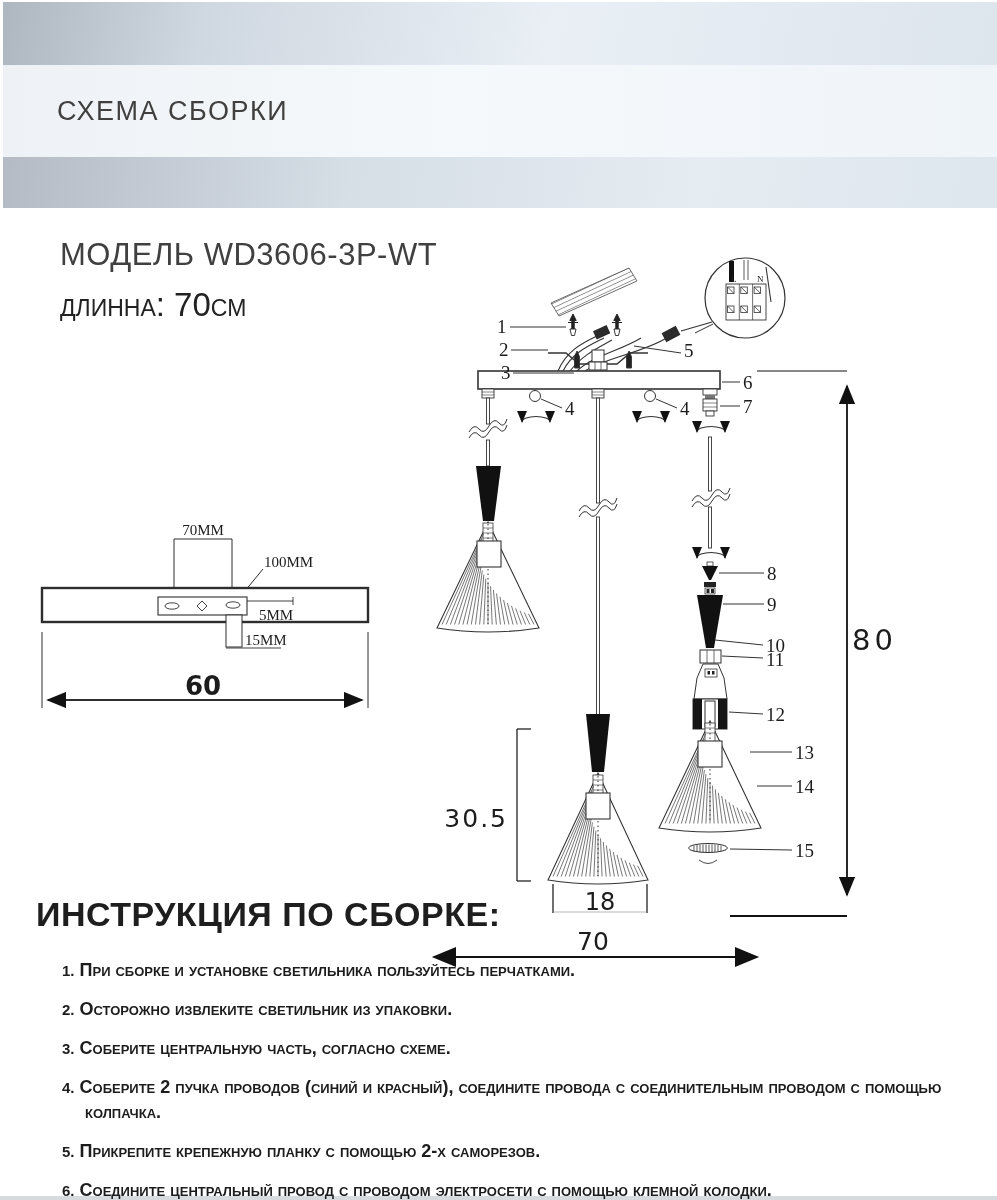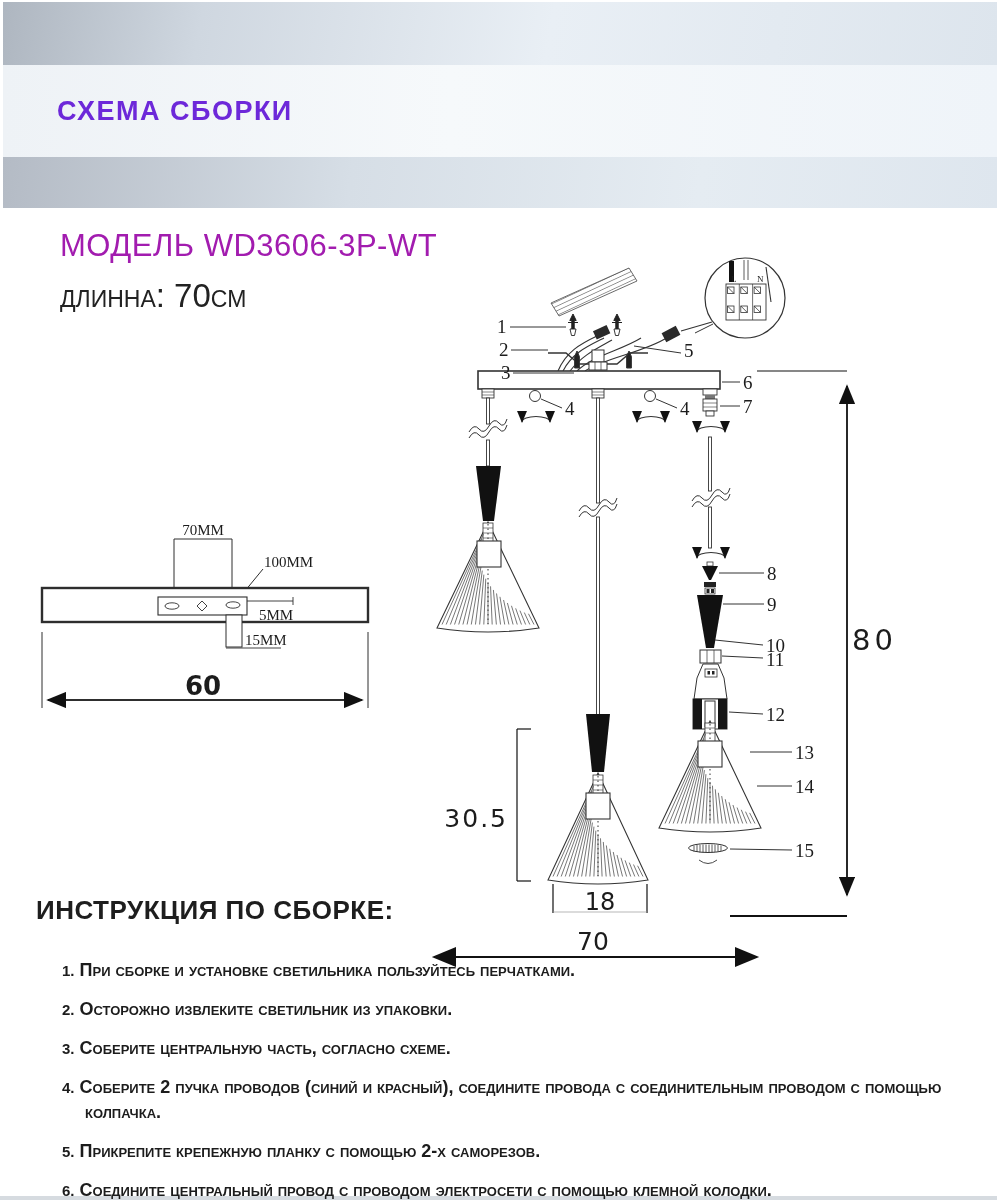--- a/index.html
+++ b/index.html
@@ -3,33 +3,33 @@
 <meta charset="utf-8">
 <style>
   html,body{margin:0;padding:0;background:#ffffff;}
   #page{position:relative;width:997px;height:1200px;background:#fff;overflow:hidden;
         font-family:"Liberation Sans",sans-serif;color:#1f1f23;}
   .band{position:absolute;left:3px;right:0;}
   #band-top{top:2px;height:63px;background:linear-gradient(100deg,#aeb6c0,#cfd7e0 20%,#e9eff5 55%,#dde5ed);}
   #header-strip{top:65px;height:92px;background:linear-gradient(90deg,#eef2f6,#f6f9fb 45%,#eff4f9);}
   #band-mid{top:157px;height:51px;background:linear-gradient(97deg,#b4bbc5,#d6dee6 35%,#e5ecf2 70%,#dee6ee);}
   #band-bottom{left:0;top:1196px;height:4px;background:#d6dbe0;}
-  #page-title{position:absolute;left:57px;top:96px;font-size:27px;font-weight:700;
-              letter-spacing:1.5px;color:#6d28d9;}
+  #page-title{position:absolute;left:57px;top:96px;font-size:27px;font-weight:400;
+              letter-spacing:1.5px;color:#404040;}
   #model-block{position:absolute;left:60px;top:228px;}
-  #model-title{font-size:31px;font-weight:500;letter-spacing:.5px;color:#a21caf;margin:0 0 13px 0;text-align:right;}
+  #model-title{font-size:31px;font-weight:500;letter-spacing:.5px;color:#404040;margin:9px 0 13px 0;text-align:right;}
   .spec-line{font-variant:small-caps;font-size:33px;line-height:38px;color:#222;}
   svg{position:absolute;}
   #bracket-svg{left:30px;top:505px;}
   #main-svg{left:430px;top:240px;}
   svg text{font-family:"Liberation Serif",serif;fill:#1c1c1c;}
   .co{font-size:19px;}
   .mm{font-size:15px;}
   .dimnum{font-family:"DejaVu Sans",sans-serif;}
-  #inst-title{position:absolute;left:36px;top:895px;font-size:26px;font-weight:700;
+  #inst-title{position:absolute;left:36px;top:895px;font-size:34px;font-weight:700;
               letter-spacing:.5px;color:#1e1e1e;}
   #inst-list{position:absolute;left:22px;top:958px;width:940px;margin:0;padding:0;list-style:none;
              font-variant:small-caps;font-weight:700;font-size:18px;line-height:25px;color:#1c1c1c;}
   #inst-list li{margin-bottom:14px;padding-left:23px;text-indent:-23px;margin-left:40px;}
   #inst-list .num{font-size:15px;font-weight:700;}
 </style>
 </head>
 <body>
 
 <div id="page">

